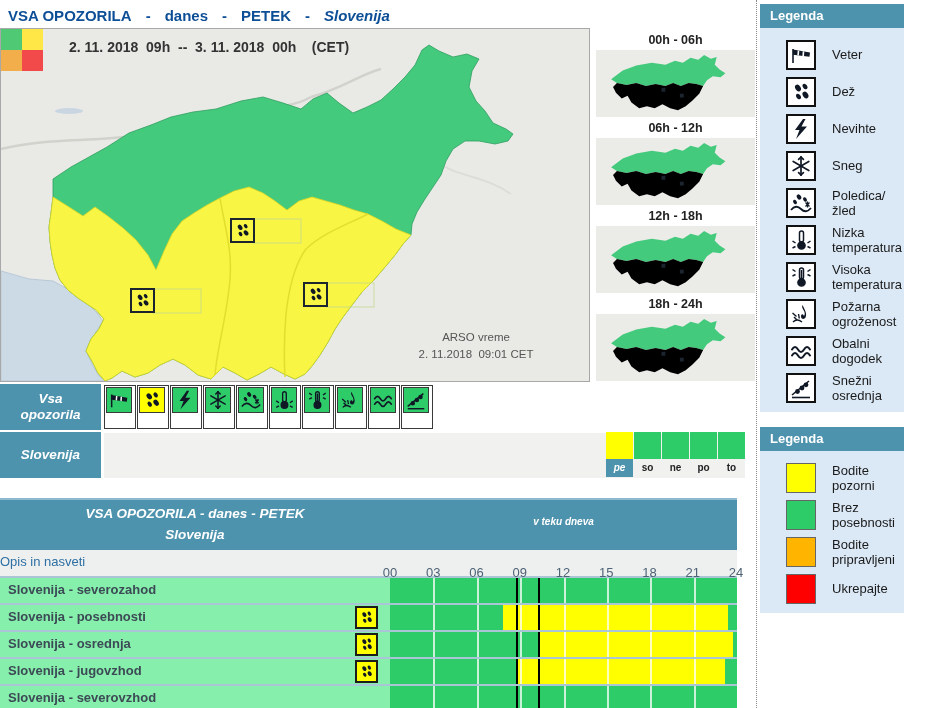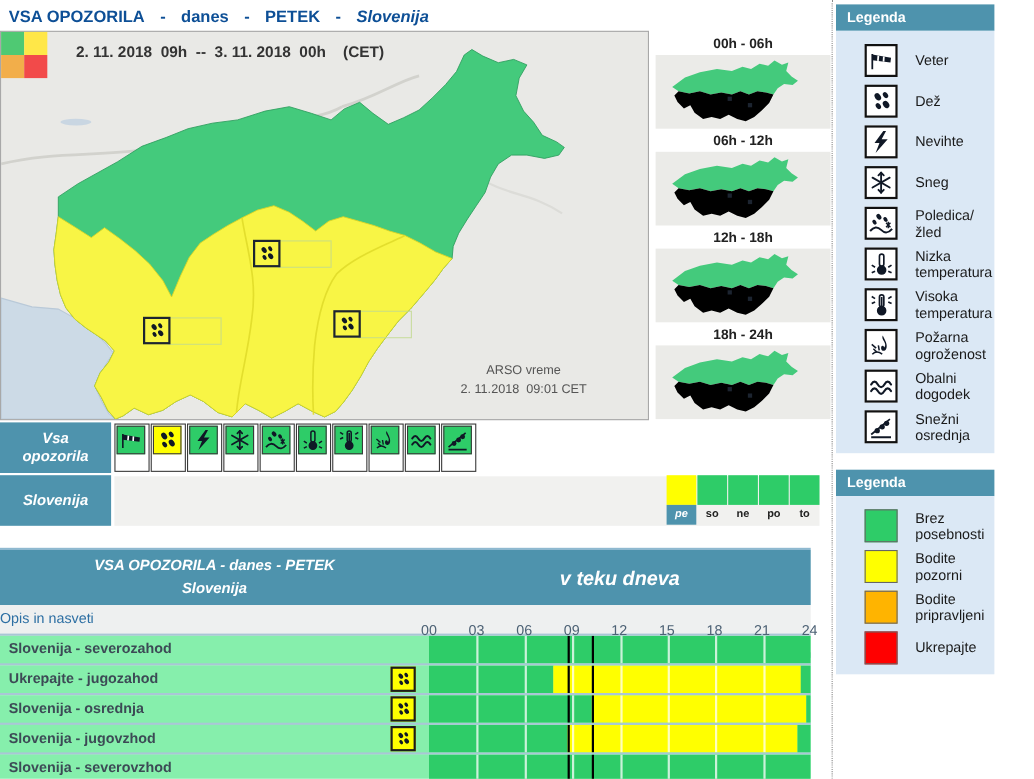--- a/index.html
+++ b/index.html
@@ -58,21 +58,21 @@
   .side-swatch{width:30px;height:30px;border:1px solid #666;box-sizing:border-box;margin-left:10px;flex:0 0 30px;}
   .side-lbl{margin-left:16px;font-size:13px;color:#1a1a1a;}
   
   .btable{position:absolute;left:0;top:498px;width:737px;border-top:2px solid #8fb9d0;}
   .bt-band{height:50px;background:#4e93ad;color:#fff;position:relative;}
   .bt-left1{position:absolute;left:0;top:6px;width:390px;text-align:center;
     font-weight:bold;font-style:italic;font-size:13.5px;}
   .bt-left2{position:absolute;left:0;top:27px;width:390px;text-align:center;
     font-weight:bold;font-style:italic;font-size:13.5px;}
   .bt-right{position:absolute;left:390px;top:16px;width:347px;text-align:center;
-    font-weight:bold;font-style:italic;font-size:18px;}
+    font-weight:bold;font-style:italic;font-size:10px;}
   .bt-desc{height:26px;background:#eef0f0;border-bottom:2px solid #aac6d6;position:relative;}
   .bt-desc-lbl{position:absolute;left:0;top:4px;width:390px;color:#2d6fa3;font-size:13px;}
   .bt-hours{position:absolute;left:390px;top:12px;width:347px;height:36px;}
   .bt-hour{position:absolute;top:3px;width:22px;text-align:center;font-size:13px;color:#4d6275;}
   .bt-tick{position:absolute;bottom:0;width:1px;height:5px;background:#7a93a8;}
   .bt-row{height:25px;background:#86efac;border-bottom:2px solid #aac6d6;position:relative;}
   .bt-row-lbl{position:absolute;left:8px;top:4px;font-size:13px;font-weight:bold;color:#3c4a55;}
   .bt-ic-cell{position:absolute;left:355px;top:1px;width:23px;height:23px;background:#ffff00;
     border:2px solid #1c1c1c;box-sizing:border-box;display:flex;align-items:center;justify-content:center;}
   .bt-bar{position:absolute;left:390px;top:0;width:347px;height:25px;overflow:hidden;}
@@ -462,26 +462,26 @@
         </div>
       <div class="side-lbl">Snežni osrednja</div>
     </div>
   </div>
 </div>
 
 <div class="side-panel" style="top:427px;">
   <div class="side-head">Legenda</div>
   <div class="side-body">
     <div class="side-item">
+      <div class="side-swatch" style="background: rgb(255, 255, 0);"></div>
+      <div class="side-lbl">Bodite pozorni</div>
+    </div>
+    <div class="side-item">
       <div class="side-swatch" style="background: rgb(46, 204, 104);"></div>
       <div class="side-lbl">Brez posebnosti</div>
-    </div>
-    <div class="side-item">
-      <div class="side-swatch" style="background: rgb(255, 255, 0);"></div>
-      <div class="side-lbl">Bodite pozorni</div>
     </div>
     <div class="side-item">
       <div class="side-swatch" style="background: rgb(255, 180, 0);"></div>
       <div class="side-lbl">Bodite pripravljeni</div>
     </div>
     <div class="side-item">
       <div class="side-swatch" style="background: rgb(255, 0, 0);"></div>
       <div class="side-lbl">Ukrepajte</div>
     </div>
   </div>
@@ -527,21 +527,21 @@
         <div class="grid" style="left: 37.5%;"></div>
         <div class="grid" style="left: 50%;"></div>
         <div class="grid" style="left: 62.5%;"></div>
         <div class="grid" style="left: 75%;"></div>
         <div class="grid" style="left: 87.5%;"></div>
         <div class="marker" style="left: 36.25%;"></div>
         <div class="marker" style="left: 42.7083%;"></div>
       </div>
   </div>
   <div class="bt-row">
-    <div class="bt-row-lbl">Ukrepajte - jugozahod</div>
+    <div class="bt-row-lbl">Slovenija - posebnosti</div>
     <div class="bt-ic-cell">
         <svg width="17" height="17">
           <use href="#i-dez"></use>
         </svg>
       </div>
     <div class="bt-bar">
         <div class="seg green" style="left: 0%; width: 32.5%;"></div>
         <div class="seg yellow" style="left: 32.5%; width: 65%;"></div>
         <div class="seg green" style="left: 97.5%; width: 2.5%;"></div>
         <div class="grid" style="left: 12.5%;"></div>

